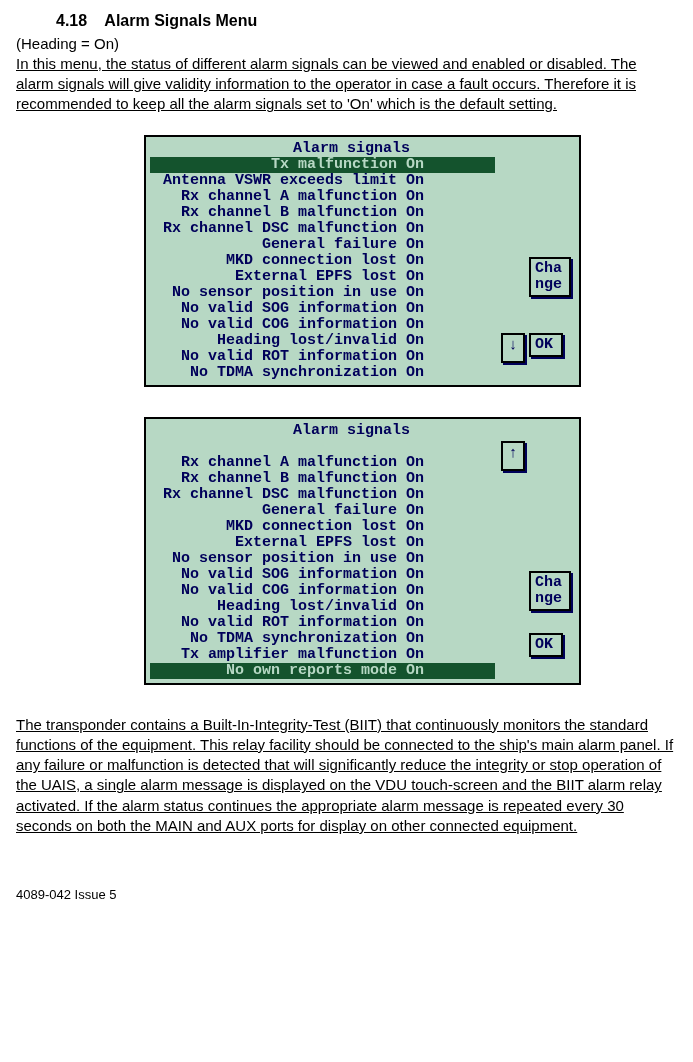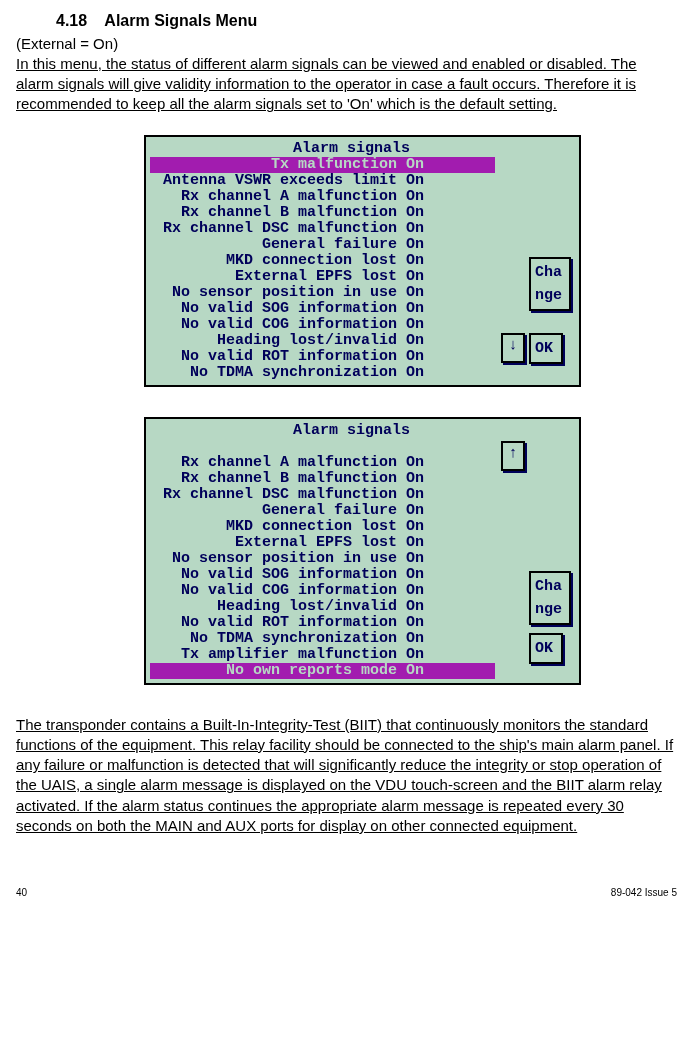--- a/index.html
+++ b/index.html
@@ -50,21 +50,21 @@
     display: block;
     height: 16px;
     padding-left: 4px;
     box-sizing: border-box;
   }
   .lcd-title {
     text-align: center;
     letter-spacing: 0;
   }
   .lcd-inv {
-    background: #a21caf;
+    background: #14532d;
     color: #b7d8c4;
   }
   .btn-col {
     width: 80px;
     position: relative;
   }
   .arrow-btn {
     position: absolute;
     font-family: 'Courier New', monospace;
     font-weight: bold;
@@ -76,43 +76,42 @@
     box-shadow: 2px 2px 0 #00005a;
     background: #b7d8c4;
     text-align: center;
     line-height: 22px;
   }
   .big-btn {
     position: absolute;
     font-family: 'Courier New', monospace;
     font-weight: bold;
     font-size: 15px;
-    line-height: 23px;
+    line-height: 16px;
     color: #00005a;
     border: 2px solid #000;
     box-shadow: 2px 2px 0 #00005a;
     background: #b7d8c4;
     padding: 2px 4px;
     text-align: left;
   }
   .footer {
     display: flex;
-    justify-content: space-between;
-    font-size: 10px;
+    font-size: 13px;
     margin-top: 50px;
   }
 </style>
 </head>
 <body>
 
 <div class="heading">
   <span>4.18</span>&nbsp;&nbsp;&nbsp;
   <span>Alarm Signals Menu</span>
 </div>
-<div>(External = On)</div>
+<div>(Heading = On)</div>
 <div class="paragraph">In this menu, the status of different alarm signals can be viewed and enabled or disabled. The alarm signals will give validity information to the operator in case a fault occurs. Therefore it is recommended to keep all the alarm signals set to 'On' which is the default setting.</div>
 
 <div class="screen-container">
   <div class="screen">
     <div class="lcd-area" id="lcd1"><span class="lcd-line lcd-title">      Alarm signals</span><span class="lcd-line lcd-inv">             Tx malfunction On</span><span class="lcd-line"> Antenna VSWR exceeds limit On</span><span class="lcd-line">   Rx channel A malfunction On</span><span class="lcd-line">   Rx channel B malfunction On</span><span class="lcd-line"> Rx channel DSC malfunction On</span><span class="lcd-line">            General failure On</span><span class="lcd-line">        MKD connection lost On</span><span class="lcd-line">         External EPFS lost On</span><span class="lcd-line">  No sensor position in use On</span><span class="lcd-line">   No valid SOG information On</span><span class="lcd-line">   No valid COG information On</span><span class="lcd-line">       Heading lost/invalid On</span><span class="lcd-line">   No valid ROT information On</span><span class="lcd-line">    No TDMA synchronization On</span></div>
     <div class="btn-col" style="height:240px;">
       <div class="big-btn" style="top:116px; left:34px; width:30px;"><span style="white-space:pre;">Cha
 nge</span></div>
       <div class="arrow-btn" style="top:192px; left:6px;"><span>↓</span></div>
       <div class="big-btn" style="top:192px; left:34px; width:22px;"><span>OK</span></div>

